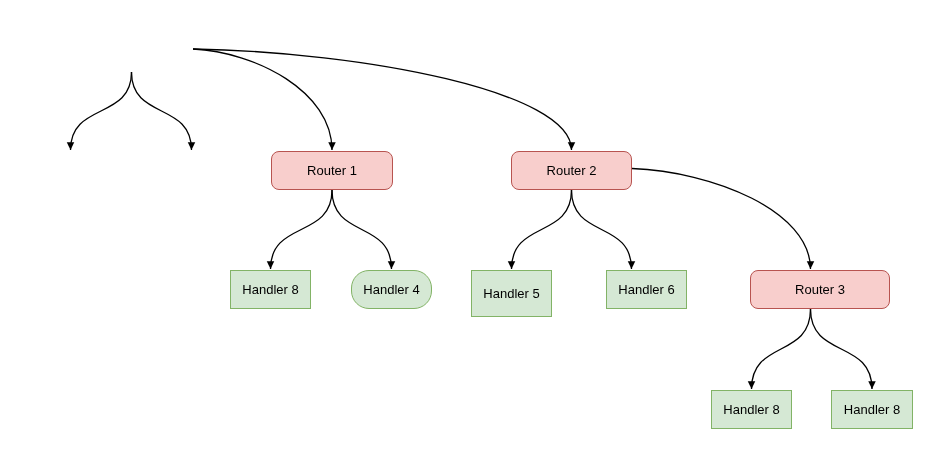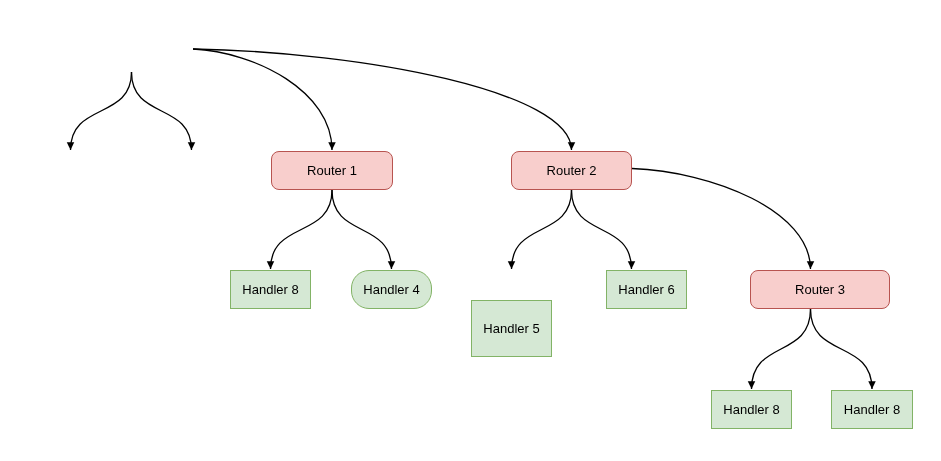--- a/index.html
+++ b/index.html
@@ -73,21 +73,21 @@
     </div>
     <div class="node router" style="left: 511px; top: 151px; width: 121px; height: 39px; background: rgb(248, 206, 204); border-color: rgb(184, 84, 80);">
       <span class="label">Router 2</span>
     </div>
     <div class="node handler" style="left: 230px; top: 270px; width: 81px; height: 39px; background: rgb(213, 232, 212); border-color: rgb(130, 179, 102);">
       <span class="label">Handler 8</span>
     </div>
     <div class="node handler" style="left: 351px; top: 270px; width: 81px; height: 39px; background: rgb(213, 232, 212); border-color: rgb(130, 179, 102); border-radius: 18px;">
       <span class="label">Handler 4</span>
     </div>
-    <div class="node handler" style="left: 471px; top: 270px; width: 81px; height: 57px; background: rgb(213, 232, 212); border-color: rgb(130, 179, 102); margin-top: 30px;">
+    <div class="node handler" style="left: 471px; top: 270px; width: 81px; height: 47px; background: rgb(213, 232, 212); border-color: rgb(130, 179, 102);">
       <span class="label">Handler 5</span>
     </div>
     <div class="node handler" style="left: 606px; top: 270px; width: 81px; height: 39px; background: rgb(213, 232, 212); border-color: rgb(130, 179, 102);">
       <span class="label">Handler 6</span>
     </div>
     <div class="node router" style="left: 750px; top: 270px; width: 140px; height: 39px; background: rgb(248, 206, 204); border-color: rgb(184, 84, 80);">
       <span class="label">Router 3</span>
     </div>
     <div class="node handler" style="left: 711px; top: 390px; width: 81px; height: 39px; background: rgb(213, 232, 212); border-color: rgb(130, 179, 102);">
       <span class="label">Handler 8</span>

